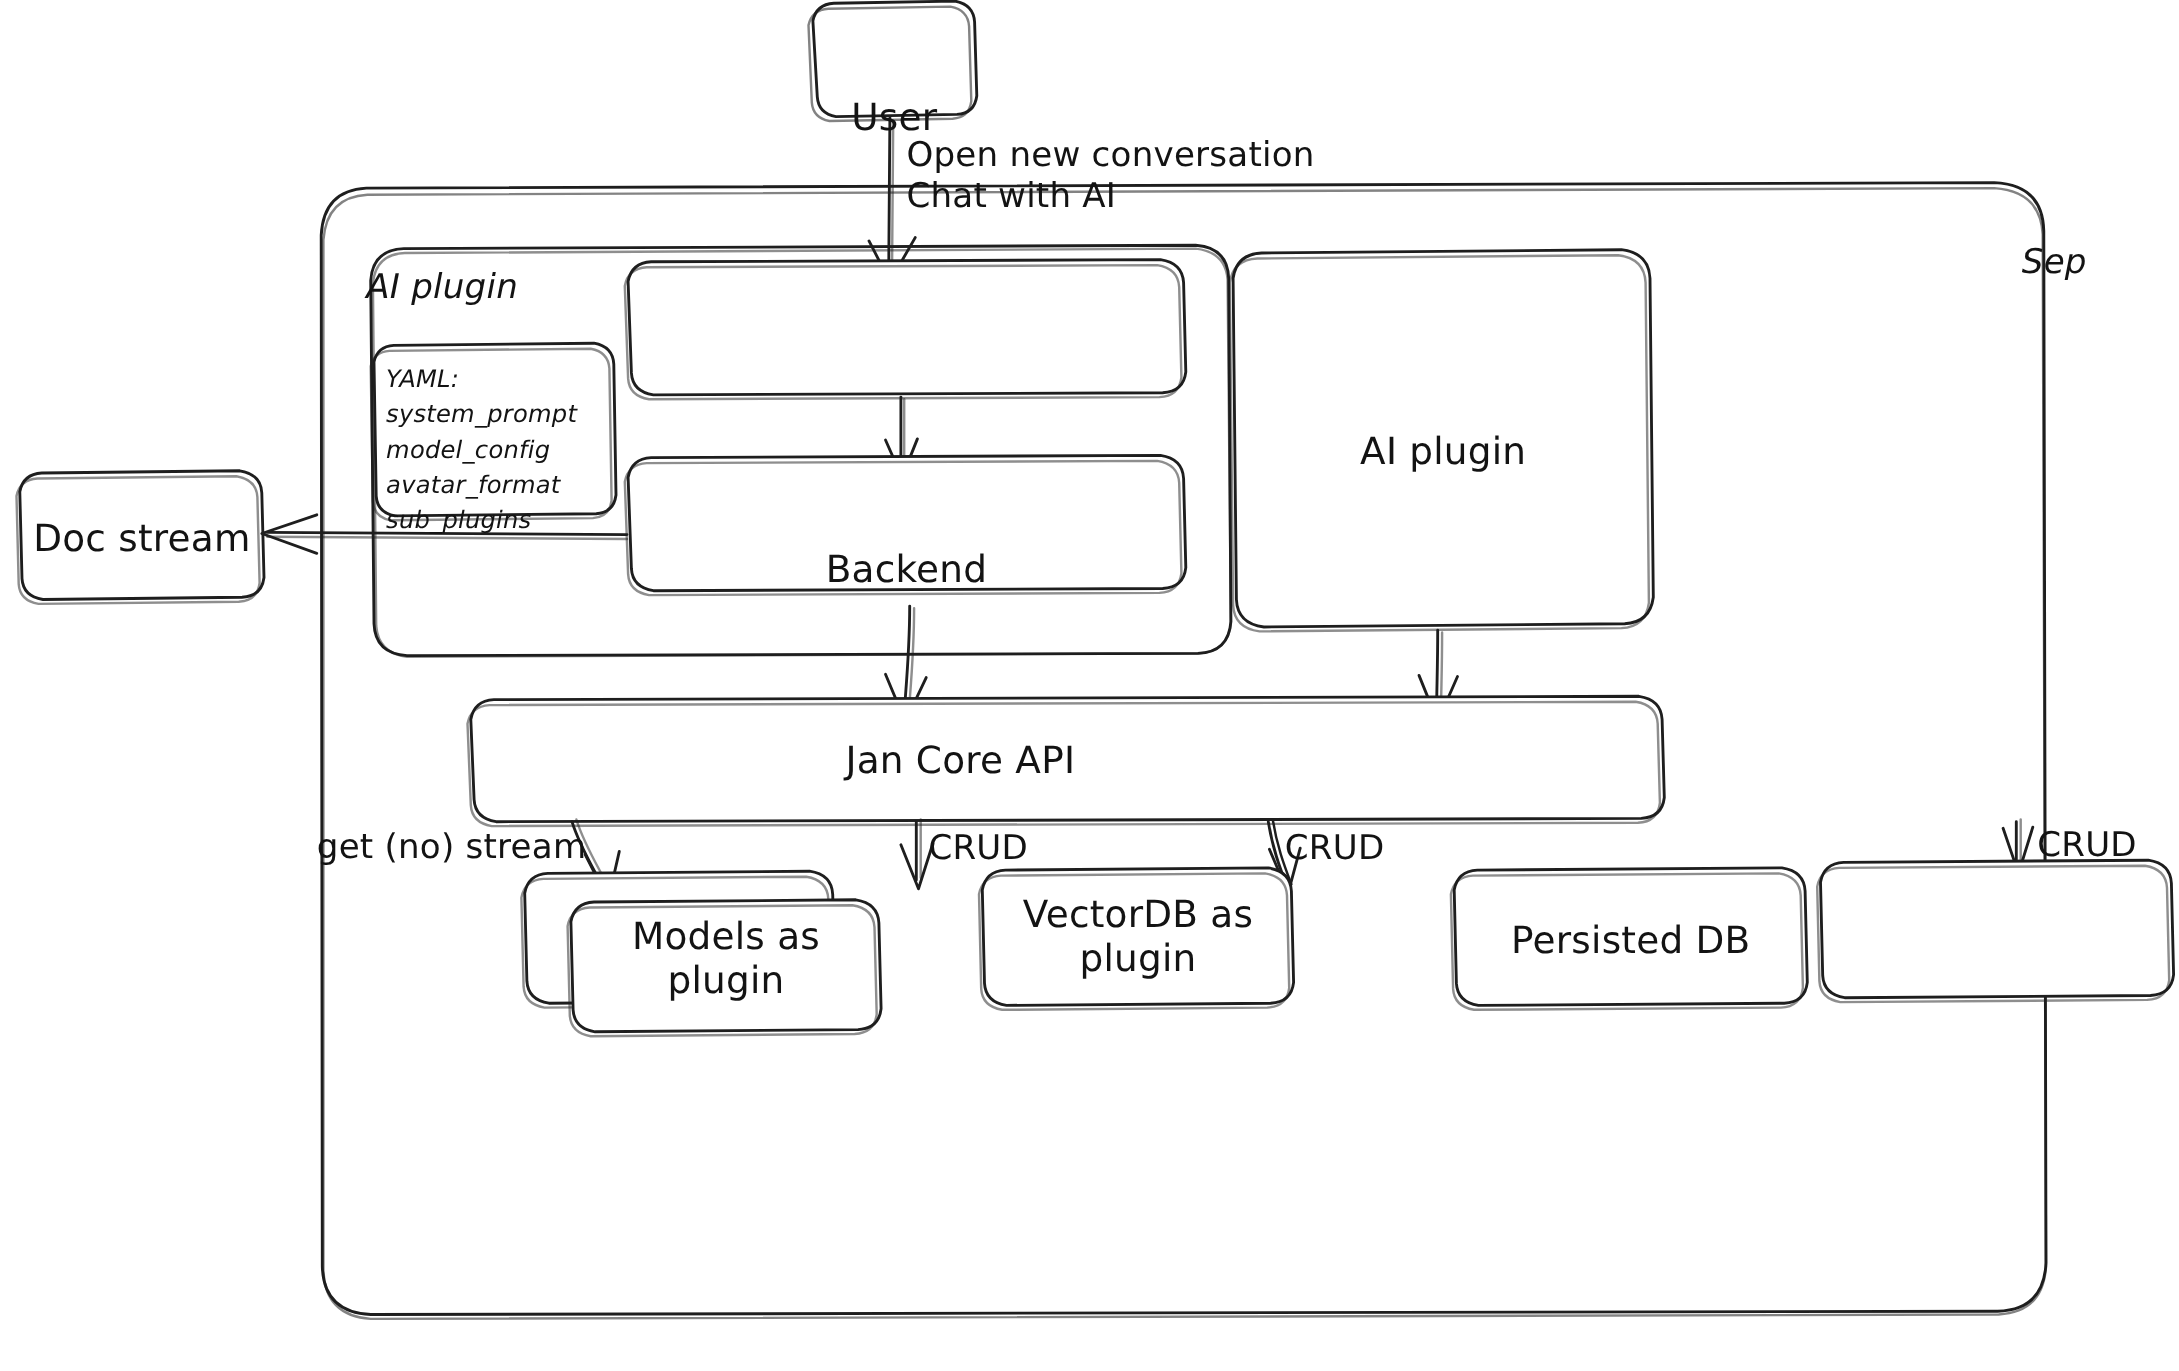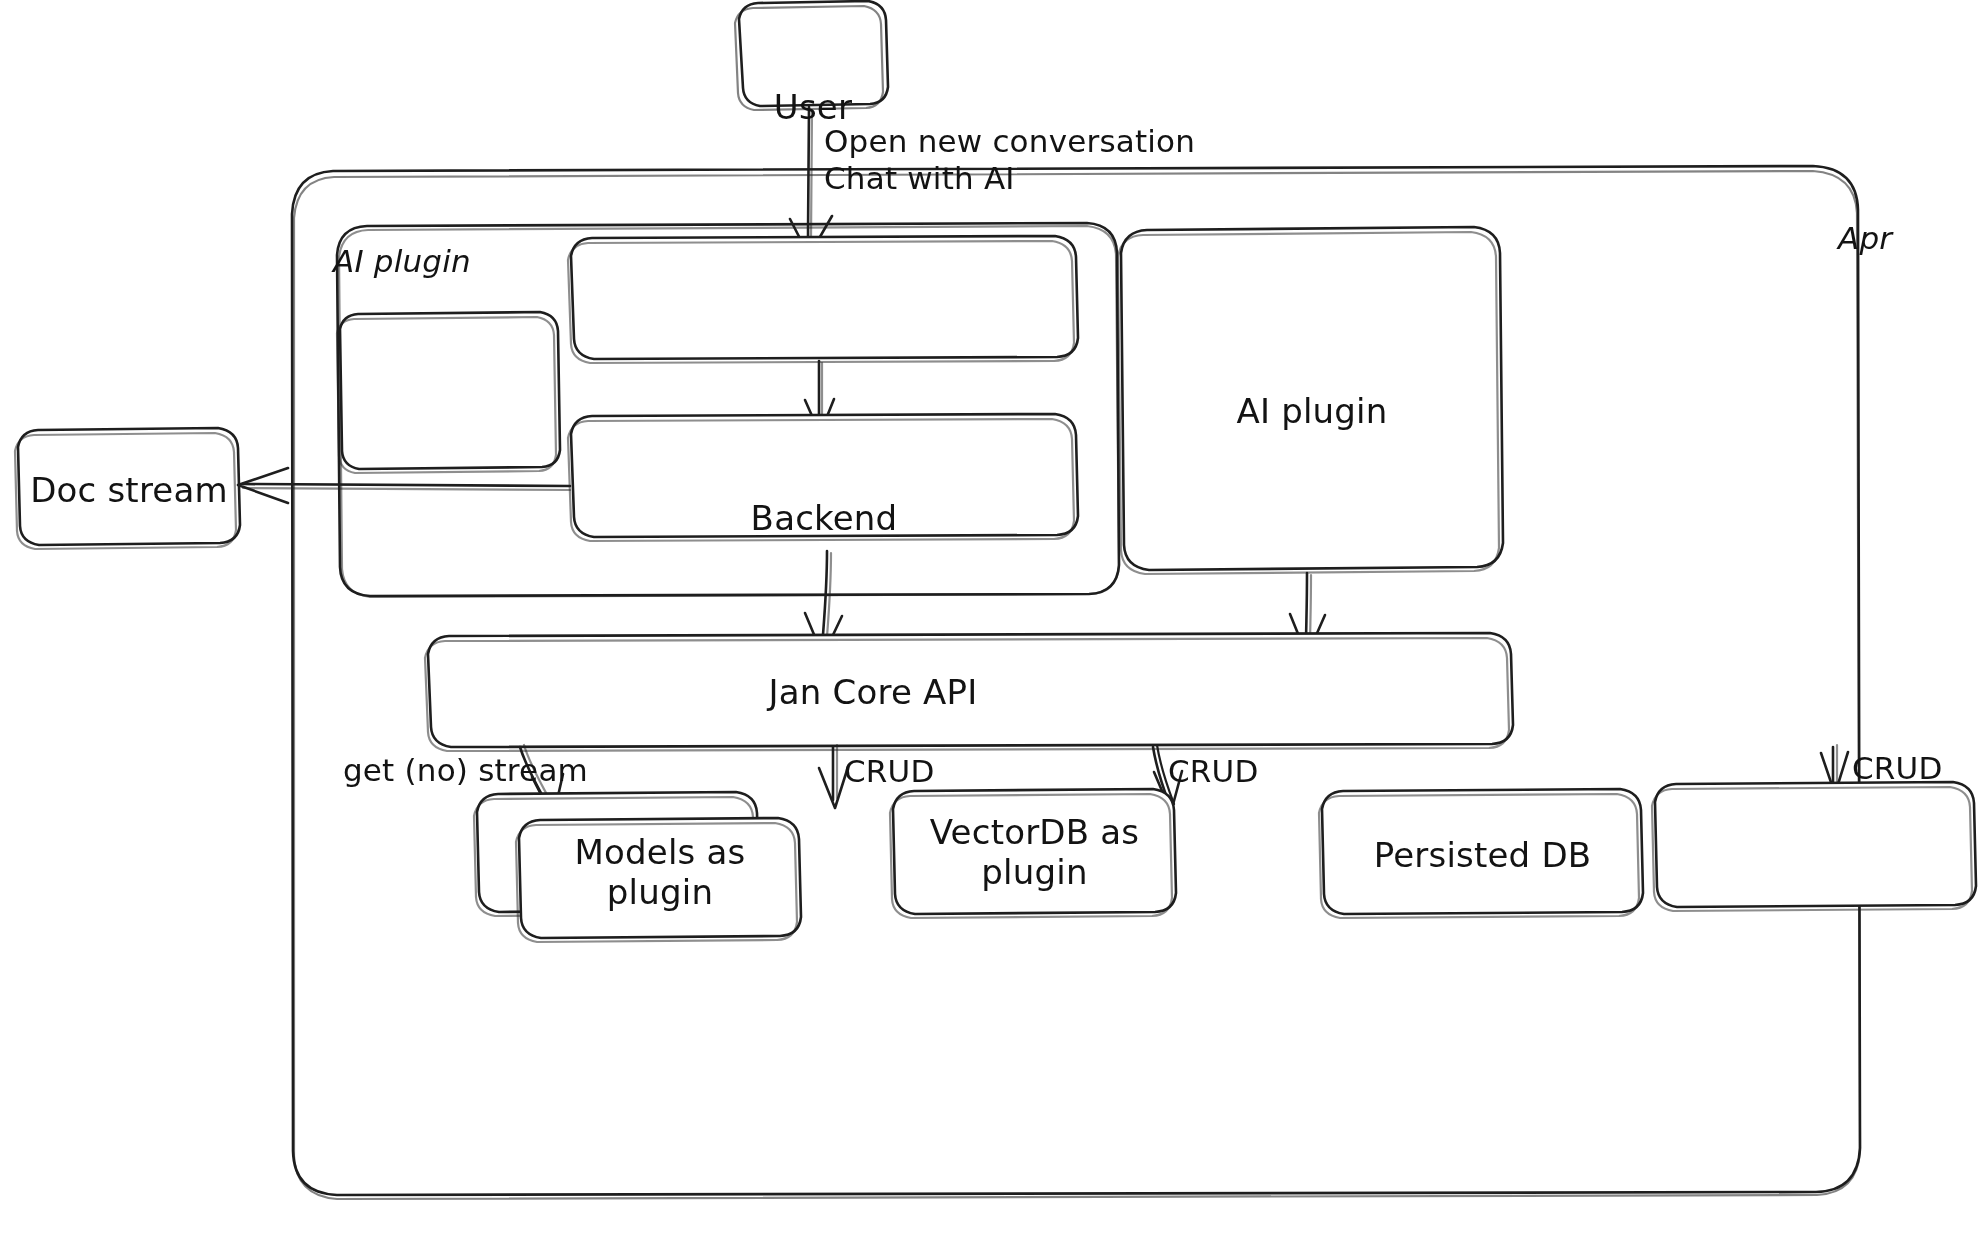--- a/index.html
+++ b/index.html
@@ -159,35 +159,40 @@
       <path class="sf" d="M1655 802 q3-17 21-18 l277 -2 q20 3 21 21 l2 83 q-2 18 -21 19 l-278 2 q-19 -3 -20 -20 z"></path>
       <path class="s2" d="M1652 806 q3-16 20-17 l278 -2 q19 3 20 20 l2 84 q-2 17 -20 18 l-279 2 q-18 -3 -19 -19 z" opacity=".5"></path>
     </g>
   </svg>
 
   <div class="lbl node" style="left:739px;top:43px;width:148px;margin-top:44px;">User</div>
 
   <div class="lbl edge" style="left:824px;top:123px;width:420px;">Open new conversation
 Chat with AI</div>
 
-  <div class="lbl group" style="left:1838px;top:220px;width:120px;">Apr</div>
+  <div class="lbl group" style="left:1838px;top:220px;width:120px;">Sep</div>
 
   <div class="lbl group" style="left:333px;top:243px;width:260px;">AI plugin</div>
 
+  <div class="lbl tiny" style="left:351px;top:330px;width:200px;">YAML:
+system_prompt
+model_config
+avatar_format
+sub_plugins</div>
 
 
   <div class="lbl node" style="left:571px;top:468px;width:506px;margin-top:30px;">Backend</div>
 
   <div class="lbl node" style="left:1121px;top:391px;width:382px;">AI plugin</div>
 
   <div class="lbl node" style="left:18px;top:470px;width:222px;">Doc stream</div>
 
   <div class="lbl node" style="left:428px;top:672px;width:890px;">Jan Core API</div>
 
-  <div class="lbl edge" style="left:288px;top:752px;width:300px;text-align:right;">get (no) stream</div>
+  <div class="lbl edge" style="left:288px;top:752px;width:300px;">get (no) stream</div>
 
   <div class="lbl edge" style="left:844px;top:753px;width:140px;">CRUD</div>
 
   <div class="lbl edge" style="left:1168px;top:753px;width:140px;">CRUD</div>
 
   <div class="lbl edge" style="left:1852px;top:750px;width:140px;">CRUD</div>
 
   <div class="lbl node" style="left:519px;top:832px;width:282px;">Models as
 plugin</div>
 

